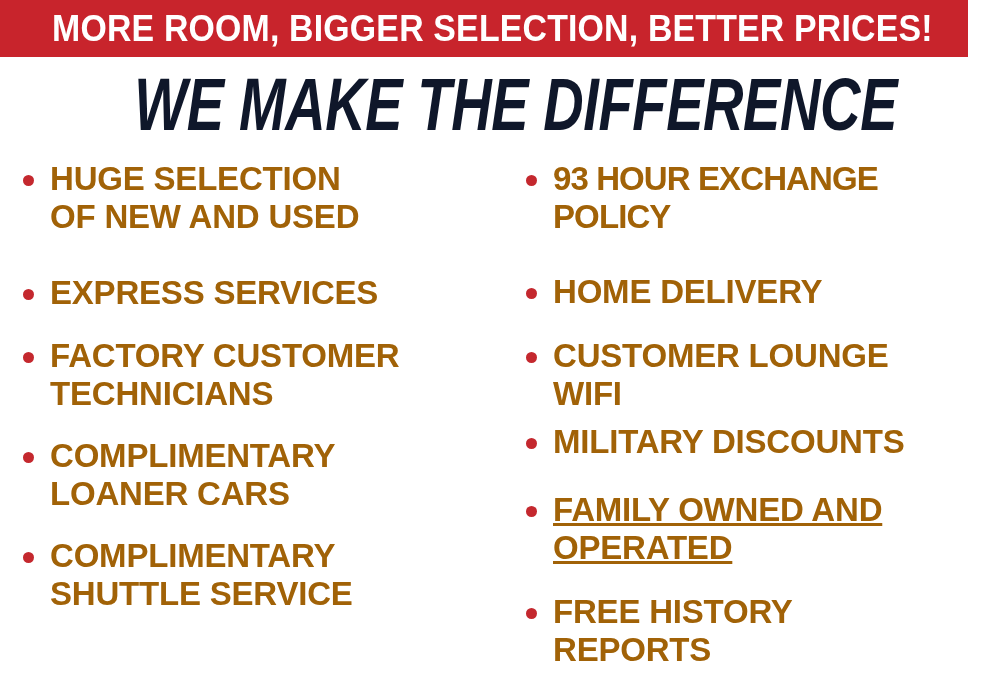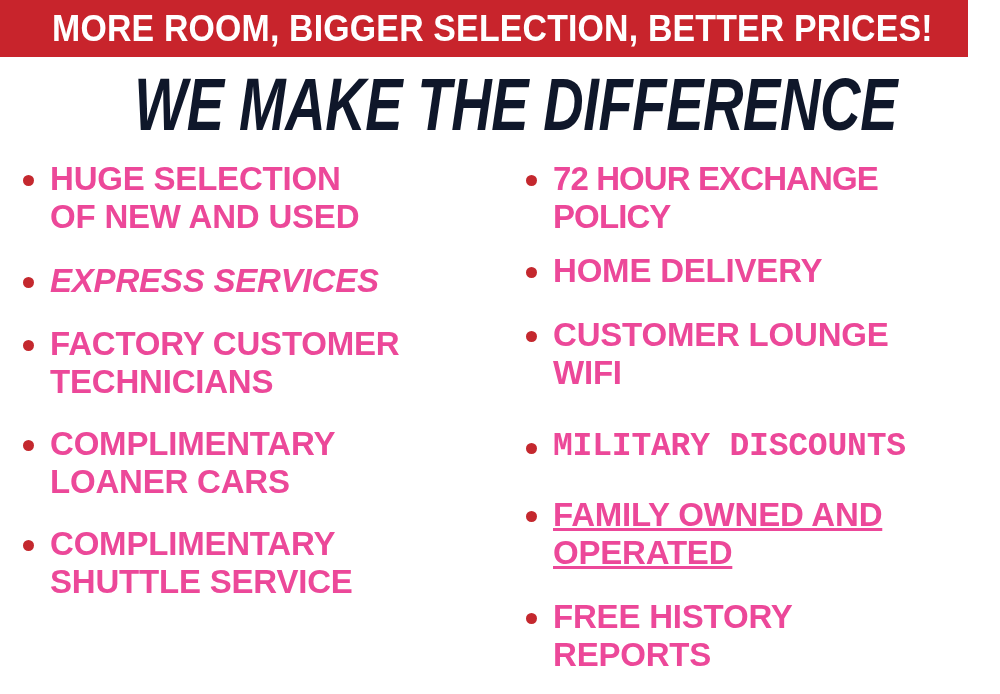--- a/index.html
+++ b/index.html
@@ -72,21 +72,21 @@
     position: absolute;
     top: 160px;
   }
   #col-left  { left: 18px;  width: 490px; }
   #col-right { left: 521px; width: 479px; }
 
   .bullet-item {
     position: relative;
     padding-left: 32px;
     margin: 0 0 0 0;
-    color: #ec4899;
+    color: #a16207;
     font-family: "Liberation Sans", sans-serif;
     font-weight: bold;
     font-size: 33px;
     line-height: 38px;
     letter-spacing: -0.2px;
   }
   .bullet-dot {
     position: absolute;
     left: 5px;
     top: 15px;
@@ -96,29 +96,29 @@
     background: #c4282e;
   }
   .bullet-text {
     display: block;
     white-space: pre-line;
   }
   .tight { letter-spacing: -0.9px; }
 
   
   #col-left  .bullet-item:nth-child(1) { margin-top: 0px;  }
-  #col-left  .bullet-item:nth-child(2) { margin-top: 26px; font-style: italic; }
+  #col-left  .bullet-item:nth-child(2) { margin-top: 38px; }
   #col-left  .bullet-item:nth-child(3) { margin-top: 25px; }
   #col-left  .bullet-item:nth-child(4) { margin-top: 24px; }
   #col-left  .bullet-item:nth-child(5) { margin-top: 24px; }
 
   #col-right .bullet-item:nth-child(1) { margin-top: 0px;  }
-  #col-right .bullet-item:nth-child(2) { margin-top: 16px; }
+  #col-right .bullet-item:nth-child(2) { margin-top: 37px; }
   #col-right .bullet-item:nth-child(3) { margin-top: 26px; }
-  #col-right .bullet-item:nth-child(4) { margin-top: 36px; font-family: Liberation Mono, monospace; }
+  #col-right .bullet-item:nth-child(4) { margin-top: 10px; }
   #col-right .bullet-item:nth-child(5) { margin-top: 30px; text-decoration: underline; }
   #col-right .bullet-item:nth-child(6) { margin-top: 26px; }
 </style>
 </head>
 <body>
 
 <div id="poster">
 
   <div id="banner">
     <div id="banner-text">MORE ROOM, BIGGER SELECTION, BETTER PRICES!</div>
@@ -158,21 +158,21 @@
       <span class="bullet-text">COMPLIMENTARY
 SHUTTLE SERVICE</span>
     </div>
 
   </div>
 
   <div id="col-right" class="column">
 
     <div class="bullet-item">
       <span class="bullet-dot"></span>
-      <span class="bullet-text tight">72 HOUR EXCHANGE
+      <span class="bullet-text tight">93 HOUR EXCHANGE
 POLICY</span>
     </div>
 
     <div class="bullet-item">
       <span class="bullet-dot"></span>
       <span class="bullet-text">HOME DELIVERY</span>
     </div>
 
     <div class="bullet-item">
       <span class="bullet-dot"></span>

